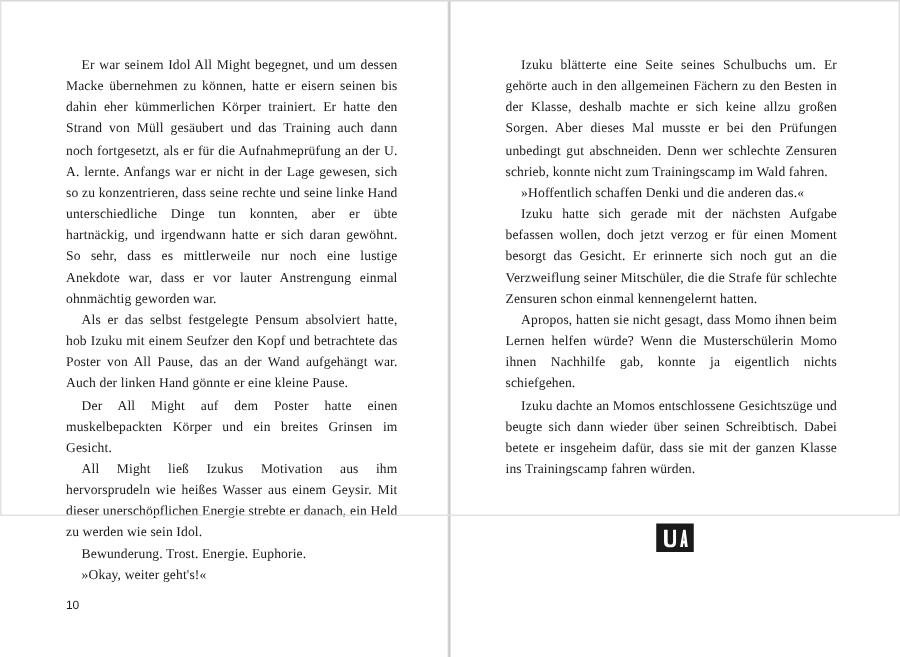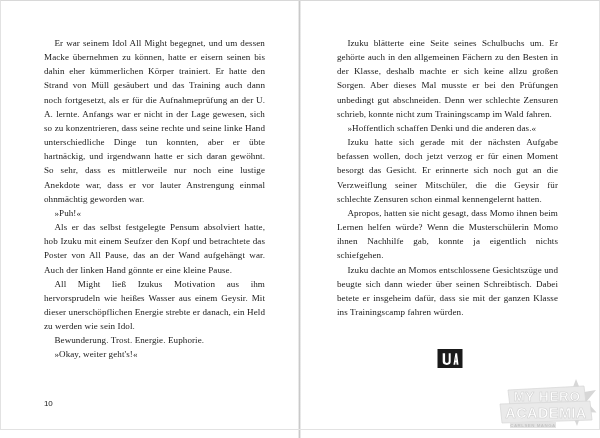--- a/index.html
+++ b/index.html
@@ -10,21 +10,21 @@
   body {
     width: 600px;
     height: 438px;
     overflow: hidden;
     font-family: "Liberation Serif", "DejaVu Serif", serif;
   }
 
   .book-spread {
     position: relative;
     width: 600px;
-    height: 430px;
+    height: 344px;
     background: #1d4ed8;
     box-sizing: border-box;
     display: flex;
   }
 
   
   .book-spread::before {
     content: "";
     position: absolute;
     left: 0; top: 0; right: 0; bottom: 0;
@@ -132,66 +132,43 @@
   }
 </style>
 </head>
 <body>
 
 <div class="book-spread">
 
   <div class="page page-left">
     <div class="text-block">
       <p class="para">Er war seinem Idol All Might begegnet, und um dessen Macke übernehmen zu können, hatte er eisern seinen bis dahin eher kümmerlichen Körper trainiert. Er hatte den Strand von Müll gesäubert und das Training auch dann noch fortgesetzt, als er für die Aufnahmeprüfung an der U. A. lernte. Anfangs war er nicht in der Lage gewesen, sich so zu konzentrieren, dass seine rechte und seine linke Hand unterschiedliche Dinge tun konnten, aber er übte hartnäckig, und irgendwann hatte er sich daran gewöhnt. So sehr, dass es mittlerweile nur noch eine lustige Anekdote war, dass er vor lauter Anstrengung einmal ohnmächtig geworden war.</p>
-      <p class="para">»Puh!«</p>
       <p class="para">Als er das selbst festgelegte Pensum absolviert hatte, hob Izuku mit einem Seufzer den Kopf und betrachtete das Poster von All Pause, das an der Wand aufgehängt war. Auch der linken Hand gönnte er eine kleine Pause.</p>
+      <p class="para">Der All Might auf dem Poster hatte einen muskelbepackten Körper und ein breites Grinsen im Gesicht.</p>
       <p class="para">All Might ließ Izukus Motivation aus ihm hervorsprudeln wie heißes Wasser aus einem Geysir. Mit dieser unerschöpflichen Energie strebte er danach, ein Held zu werden wie sein Idol.</p>
       <p class="para">Bewunderung. Trost. Energie. Euphorie.</p>
       <p class="para">»Okay, weiter geht's!«</p>
     </div>
     <div class="folio">10</div>
   </div>
 
   <div class="gutter"></div>
 
   <div class="page page-right">
     <div class="text-block">
       <p class="para">Izuku blätterte eine Seite seines Schulbuchs um. Er gehörte auch in den allgemeinen Fächern zu den Besten in der Klasse, deshalb machte er sich keine allzu großen Sorgen. Aber dieses Mal musste er bei den Prüfungen unbedingt gut abschneiden. Denn wer schlechte Zensuren schrieb, konnte nicht zum Trainingscamp im Wald fahren.</p>
       <p class="para">»Hoffentlich schaffen Denki und die anderen das.«</p>
-      <p class="para">Izuku hatte sich gerade mit der nächsten Aufgabe befassen wollen, doch jetzt verzog er für einen Moment besorgt das Gesicht. Er erinnerte sich noch gut an die Verzweiflung seiner Mitschüler, die die Geysir für schlechte Zensuren schon einmal kennengelernt hatten.</p>
+      <p class="para">Izuku hatte sich gerade mit der nächsten Aufgabe befassen wollen, doch jetzt verzog er für einen Moment besorgt das Gesicht. Er erinnerte sich noch gut an die Verzweiflung seiner Mitschüler, die die Strafe für schlechte Zensuren schon einmal kennengelernt hatten.</p>
       <p class="para">Apropos, hatten sie nicht gesagt, dass Momo ihnen beim Lernen helfen würde? Wenn die Musterschülerin Momo ihnen Nachhilfe gab, konnte ja eigentlich nichts schiefgehen.</p>
       <p class="para">Izuku dachte an Momos entschlossene Gesichtszüge und beugte sich dann wieder über seinen Schreibtisch. Dabei betete er insgeheim dafür, dass sie mit der ganzen Klasse ins Trainingscamp fahren würden.</p>
     </div>
 
     <div class="ua-emblem">
       <svg width="19" height="14" viewBox="0 0 19 14" aria-hidden="true">
         <rect x="0" y="0" width="19" height="14" fill="#1a1a1a"></rect>
         <path d="M2.2 1.2 L4.6 1.2 L4.6 9.3 Q4.6 11.0 6.4 11.0 Q8.2 11.0 8.2 9.3 L8.2 1.2 L10.2 1.2 L10.2 9.6 Q10.2 12.9 6.4 12.9 Q2.2 12.9 2.2 9.6 Z" fill="#ffffff"></path>
         <path d="M12.9 12.7 L14.9 1.2 L16.6 1.2 L18.0 12.7 L16.1 12.7 L15.85 10.3 L15.0 10.3 L14.8 12.7 Z M15.15 8.6 L15.72 8.6 L15.45 4.6 Z" fill="#ffffff"></path>
       </svg>
     </div>
 
-    <div class="watermark">
-      <svg viewBox="0 0 106 58" aria-hidden="true">
-
-        <g>
-          <path d="M84 1 L89.5 14.5 L104 12 L94.5 23.5 L104.5 34.5 L90 34 L85 48 L79.5 34.5 L65.5 36 L74.5 24.5 L65 13.5 L79 14.5 Z" fill="#d7d7d7"></path>
-        </g>
-
-        <g>
-          <path d="M16 12 L92 8 L94 25 L18 29 Z" fill="#eaeaea" stroke="#d5d5d5" stroke-width="0.7"></path>
-          <text x="55" y="23.2" font-family="Liberation Sans, sans-serif" font-size="13.5" font-weight="bold" fill="#ffffff" stroke="#cfcfcf" stroke-width="0.55" text-anchor="middle" letter-spacing="0.6">MY HERO</text>
-        </g>
-
-        <g>
-          <path d="M8 26 L98 23 L100 42 L10 45 Z" fill="#eaeaea" stroke="#d5d5d5" stroke-width="0.7"></path>
-          <text x="54" y="39.5" font-family="Liberation Sans, sans-serif" font-size="14.5" font-weight="bold" fill="#ffffff" stroke="#cfcfcf" stroke-width="0.55" text-anchor="middle" letter-spacing="0.4">ACADEMIA</text>
-        </g>
-
-        <g>
-          <rect x="18" y="44" width="46" height="6" fill="#e4e4e4"></rect>
-          <text x="41" y="49" font-family="Liberation Sans, sans-serif" font-size="4.4" font-weight="bold" fill="#c4c4c4" text-anchor="middle" letter-spacing="0.5">CARLSEN MANGA</text>
-        </g>
-      </svg>
-    </div>
   </div>
 
 </div>
 
 </body></html>

